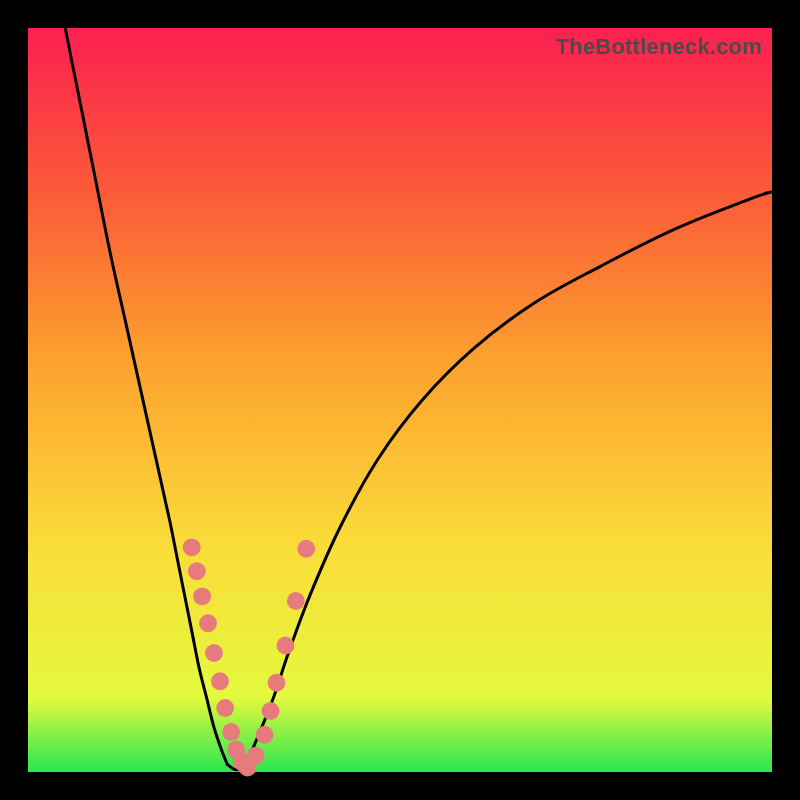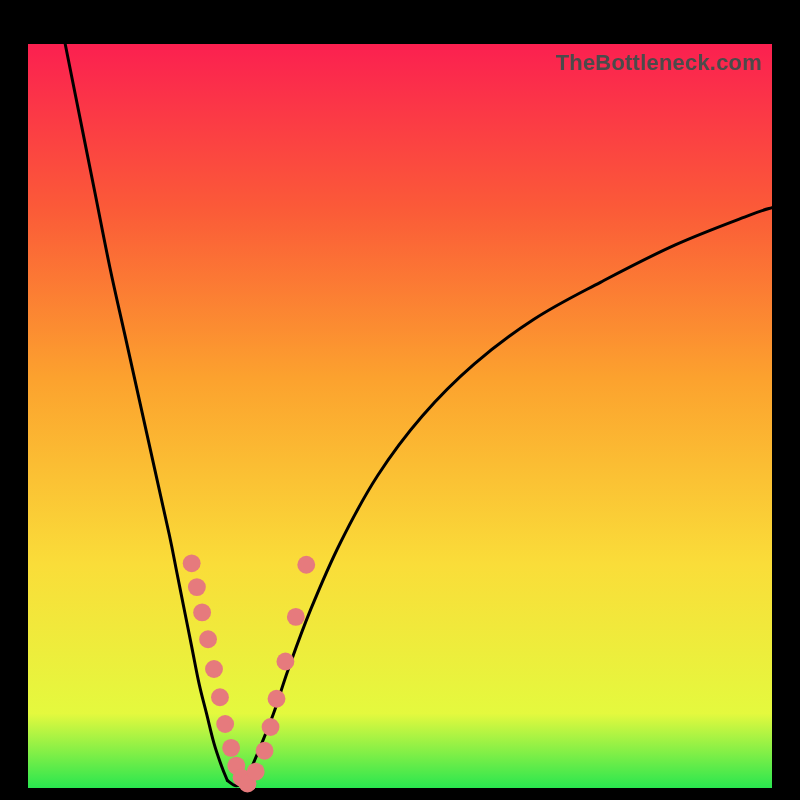--- a/index.html
+++ b/index.html
@@ -60,21 +60,21 @@
   }
   .marker {
     fill: #e67a7d;
     stroke: none;
   }
 </style>
 </head>
 <body>
 
 <div class="frame">
-  <div class="plot-area" style="background: linear-gradient(to top, rgb(41, 230, 79) 0%, rgb(228, 249, 62) 10%, rgb(250, 221, 57) 30%, rgb(252, 162, 46) 55%, rgb(251, 90, 56) 78%, rgb(251, 32, 80) 100%); margin-top: 16px;">
+  <div class="plot-area" style="background: linear-gradient(to top, rgb(41, 230, 79) 0%, rgb(228, 249, 62) 10%, rgb(250, 221, 57) 30%, rgb(252, 162, 46) 55%, rgb(251, 90, 56) 78%, rgb(251, 32, 80) 100%);">
     <div class="watermark">TheBottleneck.com</div>
     <svg class="curves" viewBox="0 0 744 744">
       <path id="path-left" class="curve" d="M 37.20 0.00 C 39.88 13.39, 46.72 47.62, 52.08 74.40 C 57.44 101.18, 61.60 122.02, 66.96 148.80 C 72.32 175.58, 76.48 197.76, 81.84 223.20 C 87.20 248.64, 91.36 266.05, 96.72 290.16 C 102.08 314.27, 106.24 333.01, 111.60 357.12 C 116.96 381.23, 121.12 399.97, 126.48 424.08 C 131.84 448.19, 137.34 472.29, 141.36 491.04 C 145.38 509.79, 146.12 514.85, 148.80 528.24 C 151.48 541.63, 153.56 552.05, 156.24 565.44 C 158.92 578.83, 161.00 589.25, 163.68 602.64 C 166.36 616.03, 168.44 627.79, 171.12 639.84 C 173.80 651.89, 175.88 658.89, 178.56 669.60 C 181.24 680.31, 183.32 689.99, 186.00 699.36 C 188.68 708.73, 191.03 714.98, 193.44 721.68 C 195.85 728.38, 198.32 733.88, 199.39 736.56"></path>
       <path id="path-floor" class="curve" d="M 199.39 736.56 C 201.00 737.50, 204.97 741.77, 208.32 741.77 C 211.67 741.77, 216.25 737.50, 217.99 736.56"></path>
       <path id="path-right" class="curve" d="M 217.99 736.56 C 220.27 731.20, 225.68 718.85, 230.64 706.80 C 235.60 694.75, 240.16 684.33, 245.52 669.60 C 250.88 654.87, 253.70 643.71, 260.40 624.96 C 267.10 606.21, 273.35 588.21, 282.72 565.44 C 292.09 542.67, 300.43 522.59, 312.48 498.48 C 324.53 474.37, 334.95 454.29, 349.68 431.52 C 364.41 408.75, 376.91 392.09, 394.32 372.00 C 411.73 351.91, 426.31 337.33, 446.40 319.92 C 466.49 302.51, 483.15 290.01, 505.92 275.28 C 528.69 260.55, 547.44 251.47, 572.88 238.08 C 598.32 224.69, 620.50 212.93, 647.28 200.88 C 674.06 188.83, 704.27 177.82, 721.68 171.12 C 739.09 164.42, 739.98 165.02, 744.00 163.68"></path>
       <g id="markers">
           <circle cx="163.68" cy="519.31" r="8.93" class="marker"></circle>
           <circle cx="168.89" cy="543.12" r="8.93" class="marker"></circle>
           <circle cx="174.10" cy="568.42" r="8.93" class="marker"></circle>
           <circle cx="180.05" cy="595.20" r="8.93" class="marker"></circle>

